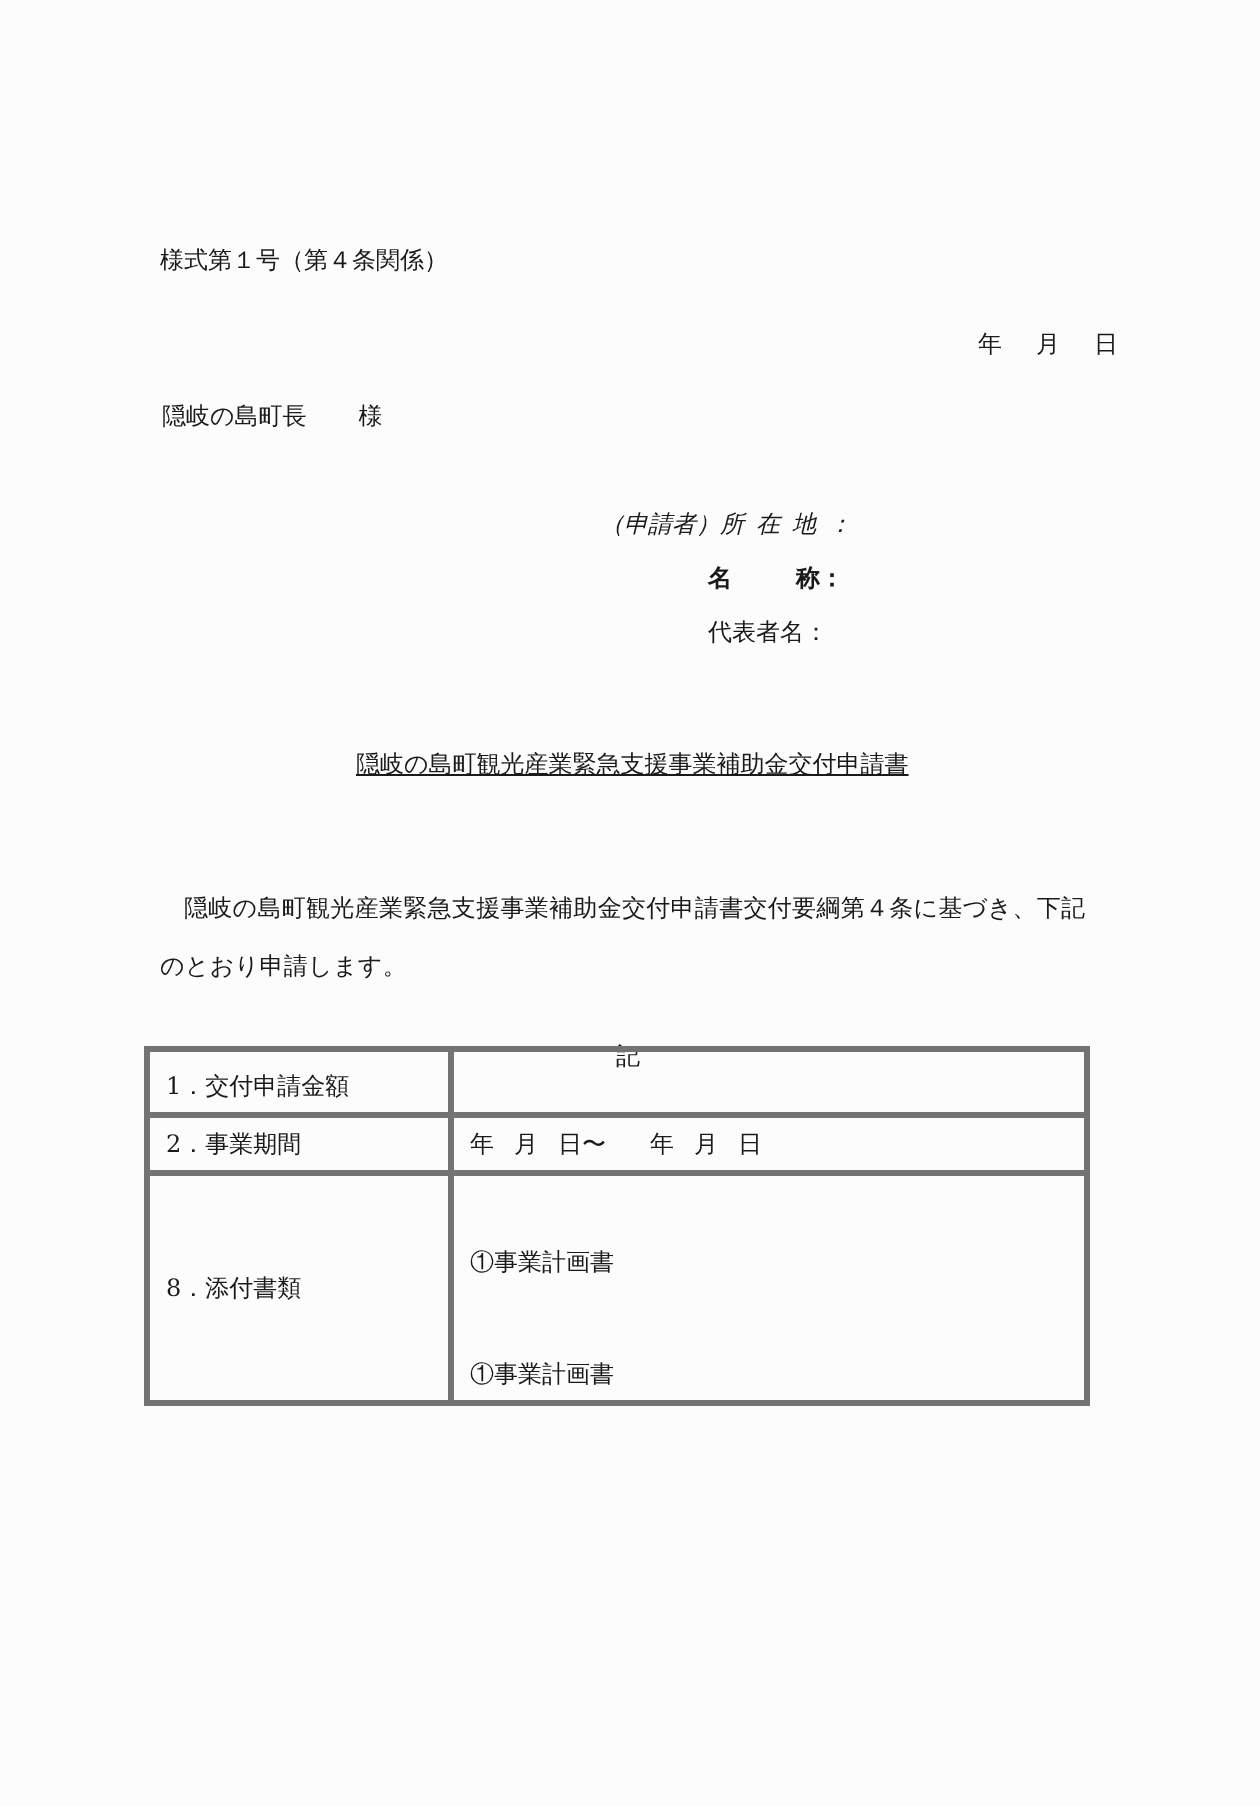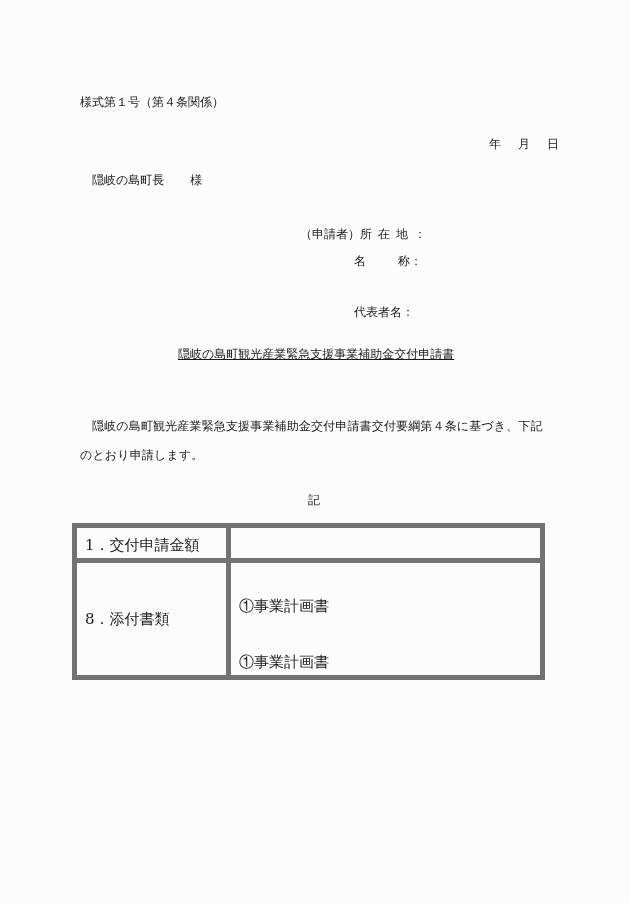--- a/index.html
+++ b/index.html
@@ -13,33 +13,34 @@
       position: relative;
       overflow: hidden;
       font-family: "DejaVu Serif", "Liberation Serif", serif;
       color: #1a1a1a;
       font-size: 12px;
       line-height: 1;
     }
     .abs {
       position: absolute;
       white-space: nowrap;
+      margin-top: 28px;
     }
     .form-number { left: 80px; top: 96px; }
     .date-line { left: 489px; top: 138px; word-spacing: 0; }
     .date-line span { display: inline-block; }
     .date-line .gap { width: 17px; }
-    .addressee { left: 92px; top: 174px; }
+    .addressee { left: 81px; top: 174px; }
     .addressee .gap { display: inline-block; width: 26px; }
 
     .applicant-block { left: 300px; top: 228px; }
     .applicant-row { position: absolute; white-space: nowrap; }
-    .applicant-row.r1 { left: 0; top: 0; }
-    .applicant-row.r2 { left: 54px; top: 27px; }
-    .applicant-row.r3 { left: 54px; top: 54px; margin-top: 24px; }
+    .applicant-row.r1 { left: 0; top: 0; font-style: italic; }
+    .applicant-row.r2 { left: 54px; top: 27px; font-weight: bold; }
+    .applicant-row.r3 { left: 54px; top: 54px; }
     .label-spaced { letter-spacing: 6px; }
     .label-wide { letter-spacing: 0; }
     .label-wide .w1 { display: inline-block; width: 44px; }
 
     .doc-title { left: 178px; top: 348px; text-decoration: underline; }
 
     .body-para {
       left: 80px;
       top: 412px;
       width: 470px;
@@ -52,24 +53,24 @@
     .ki { left: 308px; top: 494px; }
 
     table.items {
       position: absolute;
       left: 72px;
       top: 523px;
       width: 473px;
       border-collapse: collapse;
     }
     table.items td {
-      border: 5px solid #737373;
+      border: 3px solid #737373;
       padding: 0 0 0 8px;
       vertical-align: middle;
-      font-size: 15px;
+      font-size: 12px;
     }
     table.items td.label-col {
       width: 141px;
     }
     table.items tr.row1 td { height: 26px; padding-top: 4px; }
     table.items tr.row2 td { height: 26px; }
     table.items tr.row3 td { height: 52px; }
     .period { padding-left: 22px; }
     .period .g { display: inline-block; width: 10px; }
     .period .g2 { display: inline-block; width: 22px; }
@@ -105,20 +106,26 @@
 <div class="abs body-para">隠岐の島町観光産業緊急支援事業補助金交付申請書交付要綱第４条に基づき、下記のとおり申請します。</div>
 
 <div class="abs ki">記</div>
 
 <table class="items">
   <tbody>
       <tr class="row1">
     <td class="label-col">1．交付申請金額</td>
     <td></td>
   </tr>
+  <tr class="row2">
+    <td class="label-col">2．事業期間</td>
+    <td class="period">
+      <span>年</span><span class="g"></span><span>月</span><span class="g"></span><span>日〜</span><span class="g2"></span><span>年</span><span class="g"></span><span>月</span><span class="g"></span><span>日</span>
+    </td>
+  </tr>
   <tr class="row3">
     <td class="label-col">8．添付書類</td>
     <td>
       <span class="attach-line">①事業計画書</span>
       <span class="attach-line">①事業計画書</span>
     </td>
   </tr>
 </tbody>
   </table>
 

